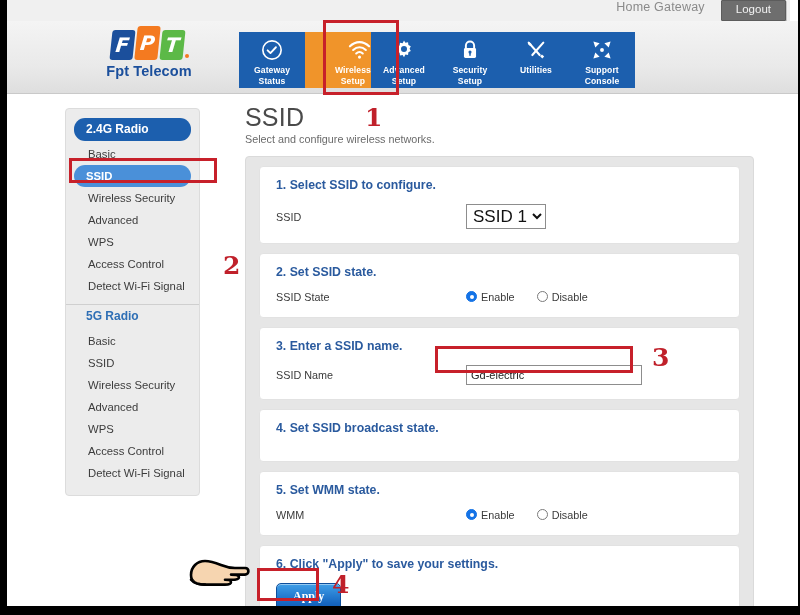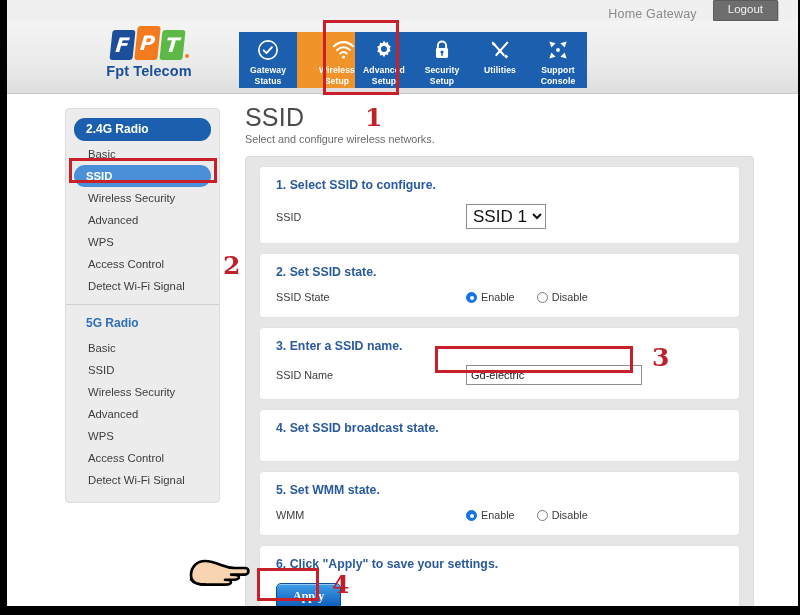--- a/index.html
+++ b/index.html
@@ -15,24 +15,24 @@
     width: 800px; height: 615px;
     background: #ffffff;
     border-left: 7px solid #000000;
     border-bottom: 9px solid #000000;
     border-right: 2px solid #000000;
     overflow: hidden;
   }
 
   
   .topbar {
-    position: absolute; left: 0; top: 0; right: 0; height: 21px;
+    position: absolute; left: 0; top: 0; right: 8px; height: 21px;
     background: #f0f0f0;
-    display: flex; align-items: flex-end; justify-content: flex-end;
-    padding-right: 20px;
+    display: flex; align-items: flex-start; justify-content: flex-end;
+    padding-right: 4px;
   }
   .home-gw {
     font-size: 12.5px; color: #8a8a8a; letter-spacing: .2px;
     margin-right: 16px;
   }
   .logout-btn {
     background: #6e6e6e; color: #f2f2f2; font-size: 11.5px;
     padding: 2px 14px 3px; border: 1px solid #5c5c5c;
     border-radius: 1px; line-height: 1.2;
     box-shadow: 1px 1px 0 rgba(0,0,0,.18);
@@ -64,56 +64,56 @@
     color: #1b4f9c; font-size: 14.5px; font-weight: bold;
     margin-top: 3px; letter-spacing: .1px;
   }
 
   .nav {
     position: absolute; left: 232px; top: 11px;
     height: 56px; background: #1c5fae;
     display: flex; align-items: stretch;
   }
   .nav-item {
-    width: 58px; padding-top: 6px;
+    width: 66px; padding-top: 6px;
     display: flex; flex-direction: column; align-items: center;
     color: #ffffff; text-decoration: none;
   }
   .nav-item.active { background: #f0942a; align-items: flex-end; }
   .nav-ico { height: 24px; display: flex; align-items: center; justify-content: center; }
   .nav-ico svg { display: block; }
   .nav-label {
     font-size: 8.6px; line-height: 10.5px; text-align: center;
     margin-top: 3px; font-weight: bold; letter-spacing: .1px;
   }
 
   
   .content {
     position: absolute; left: 0; top: 94px; right: 0; bottom: 0;
     background: #ffffff;
   }
 
   
   .sidebar {
     position: absolute; left: 58px; top: 14px;
-    width: 155px;
+    width: 135px;
     background: #ececec;
     border: 1px solid #dcdcdc;
     border-radius: 4px;
     padding: 9px 0 11px;
   }
   .side-head {
     margin: 0 8px 2px; padding: 4px 12px 5px;
     background: #1c5fae; color: #fff;
     font-size: 12px; font-weight: bold;
     border-radius: 11px;
   }
   .side-head.plain {
     background: transparent; color: #2f6fb5;
-    font-weight: bold; padding-left: 12px; margin-top: 7px;
+    font-weight: bold; padding-left: 12px; 
   }
   .side-sep { height: 1px; background: #cfcfcf; margin: 7px 0 0; }
   .side-item {
     font-size: 11.3px; color: #3c3c3c;
     padding: 5px 12px 5px 14px; margin: 0 8px;
     white-space: nowrap;
   }
   .side-item.sel {
     background: #4a90d9; color: #ffffff; font-weight: bold;
     border-radius: 11px; padding-left: 12px;
@@ -145,21 +145,21 @@
   .card-title {
     font-size: 12.3px; font-weight: bold; color: #2a5a9e;
     margin-bottom: 12px;
   }
   .row { display: flex; align-items: center; }
   .row-label {
     font-size: 10.8px; color: #3a3a3a;
     width: 190px; flex: 0 0 190px;
   }
   .radio-grp { display: flex; align-items: center; }
-  .radio-opt { display: flex; align-items: flex-end; margin-right: 22px; font-size: 10.8px; color: #3a3a3a; }
+  .radio-opt { display: flex; align-items: flex-start; margin-right: 22px; font-size: 10.8px; color: #3a3a3a; }
   .radio-opt:last-child { margin-right: 0; }
   .rb {
     width: 11px; height: 11px; border-radius: 50%;
     border: 1px solid #7b7b7b; background: #fff;
     margin-right: 4px; flex: 0 0 11px;
     display: flex; align-items: center; justify-content: center;
   }
   .rb.on { background: #1473e6; border-color: #1473e6; }
   .rb.on::after { content: ""; width: 4px; height: 4px; border-radius: 50%; background: #fff; }
 

